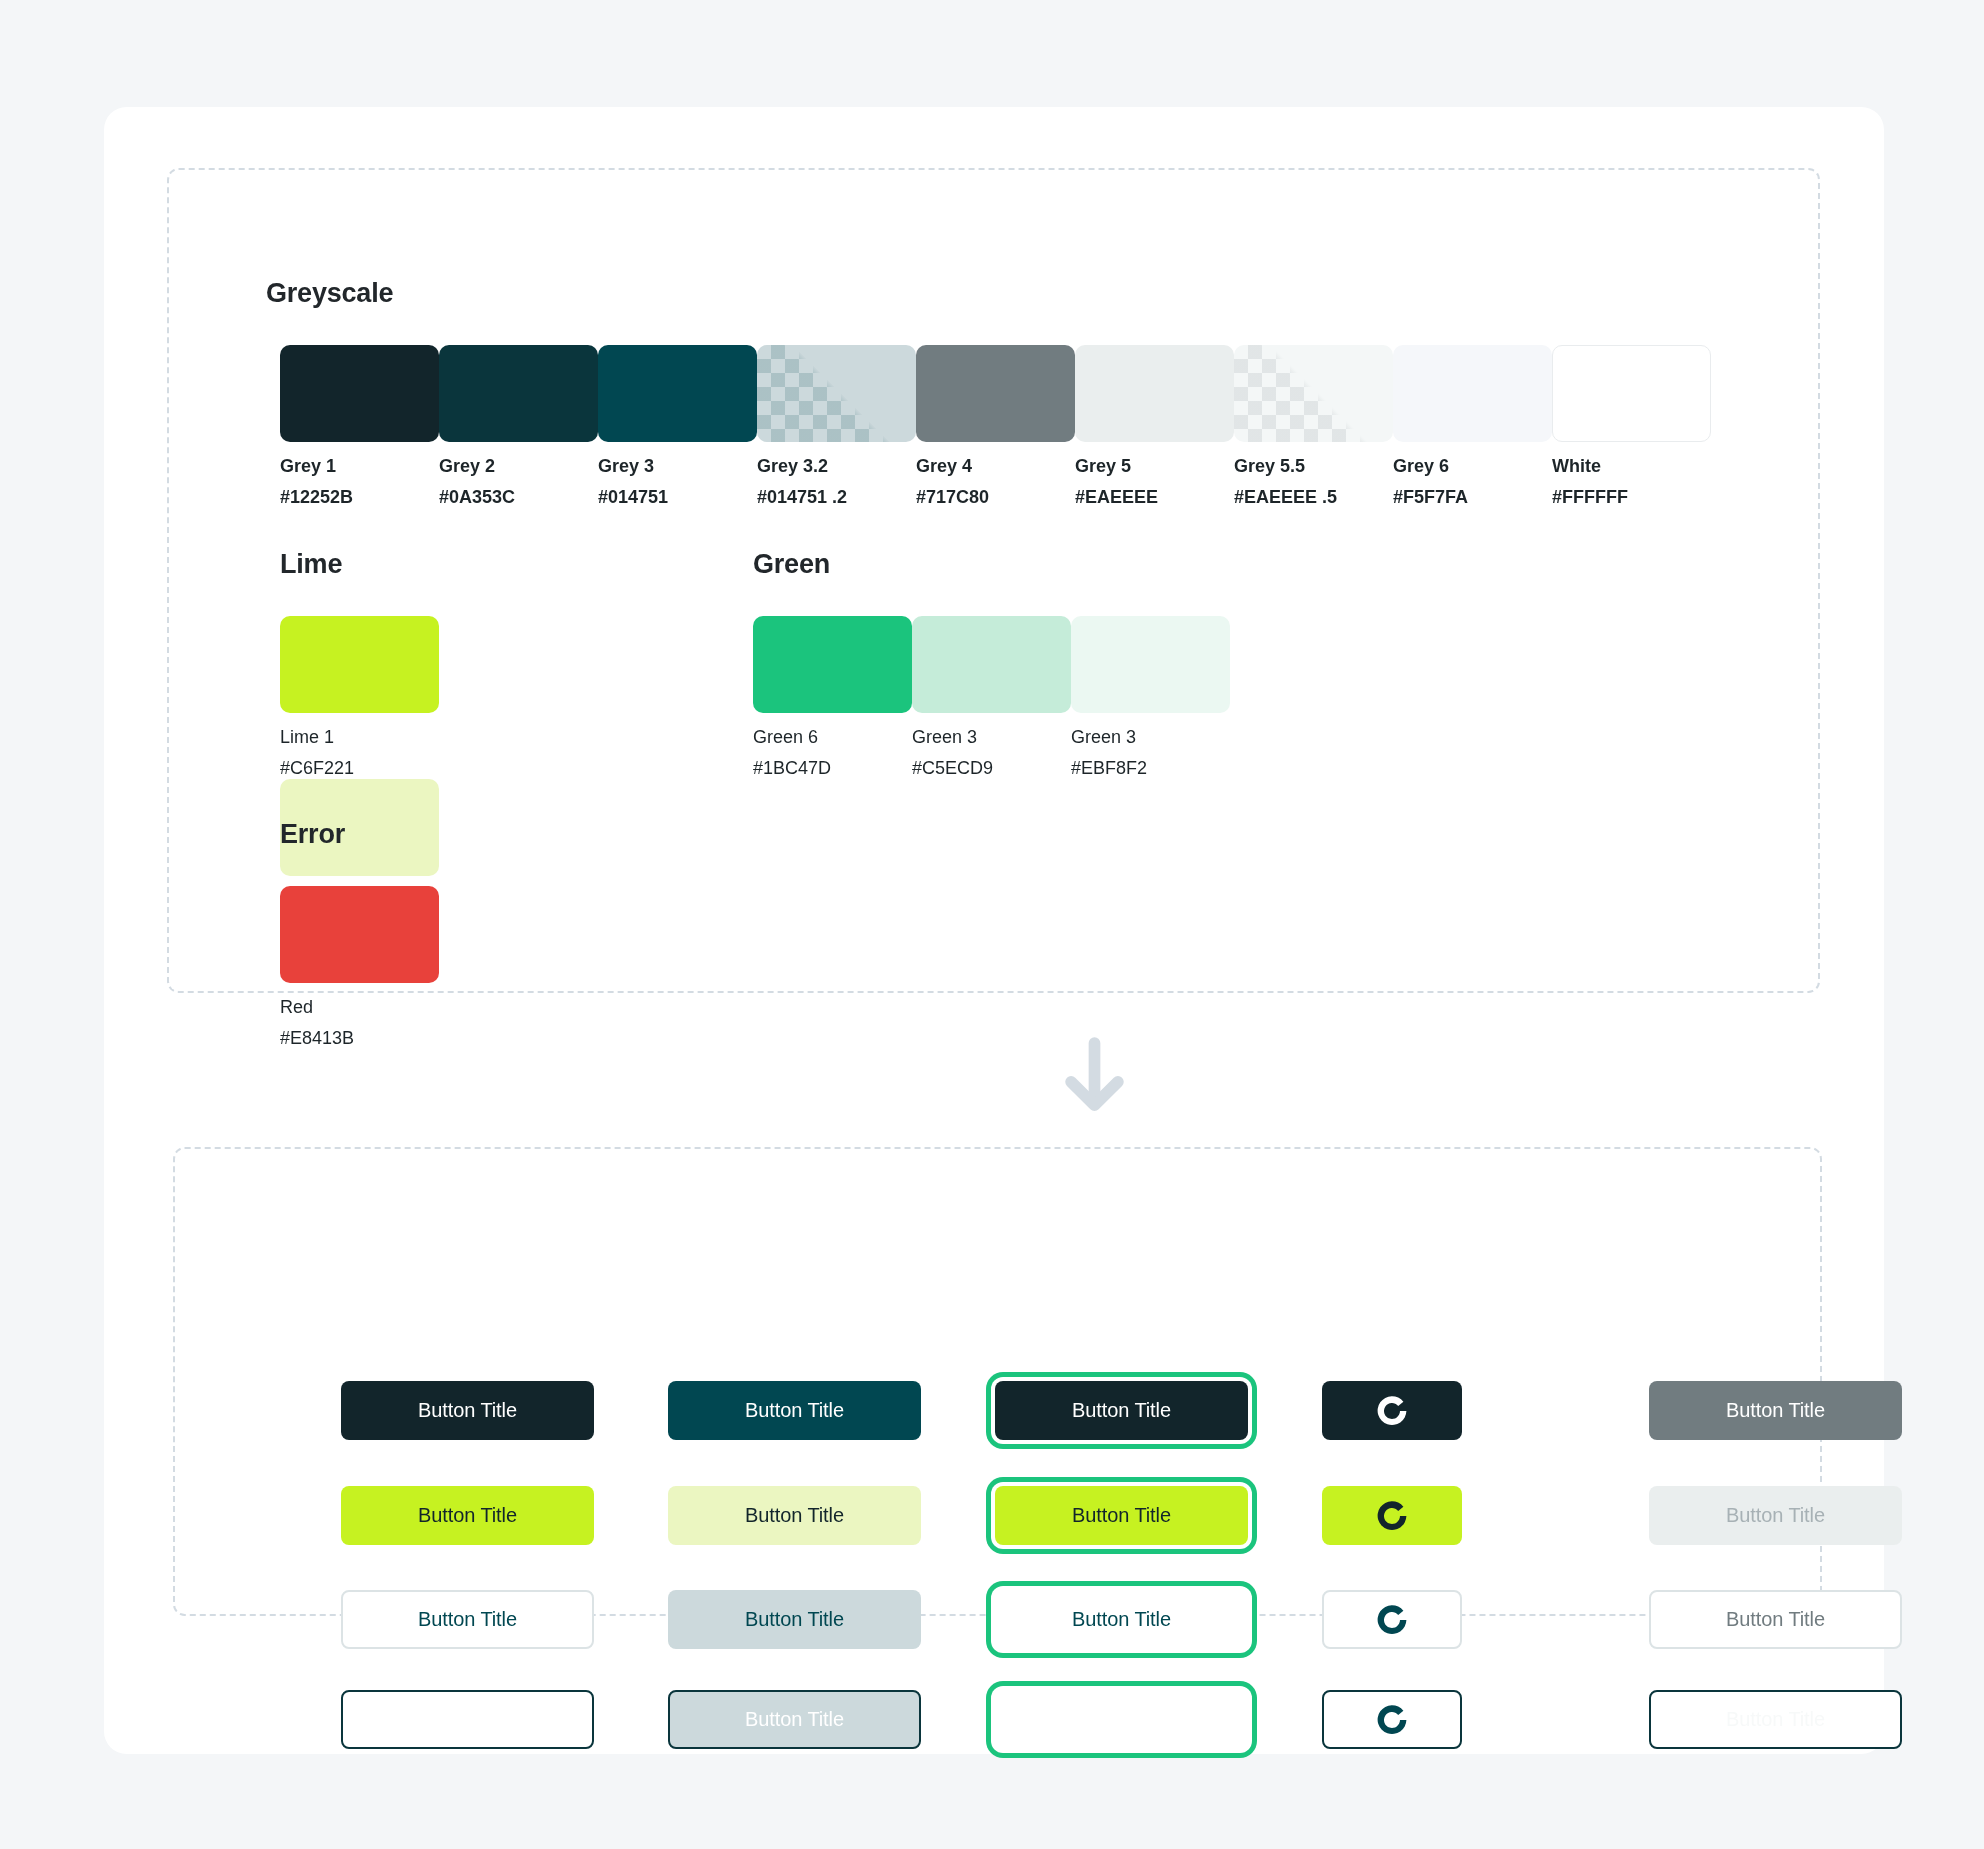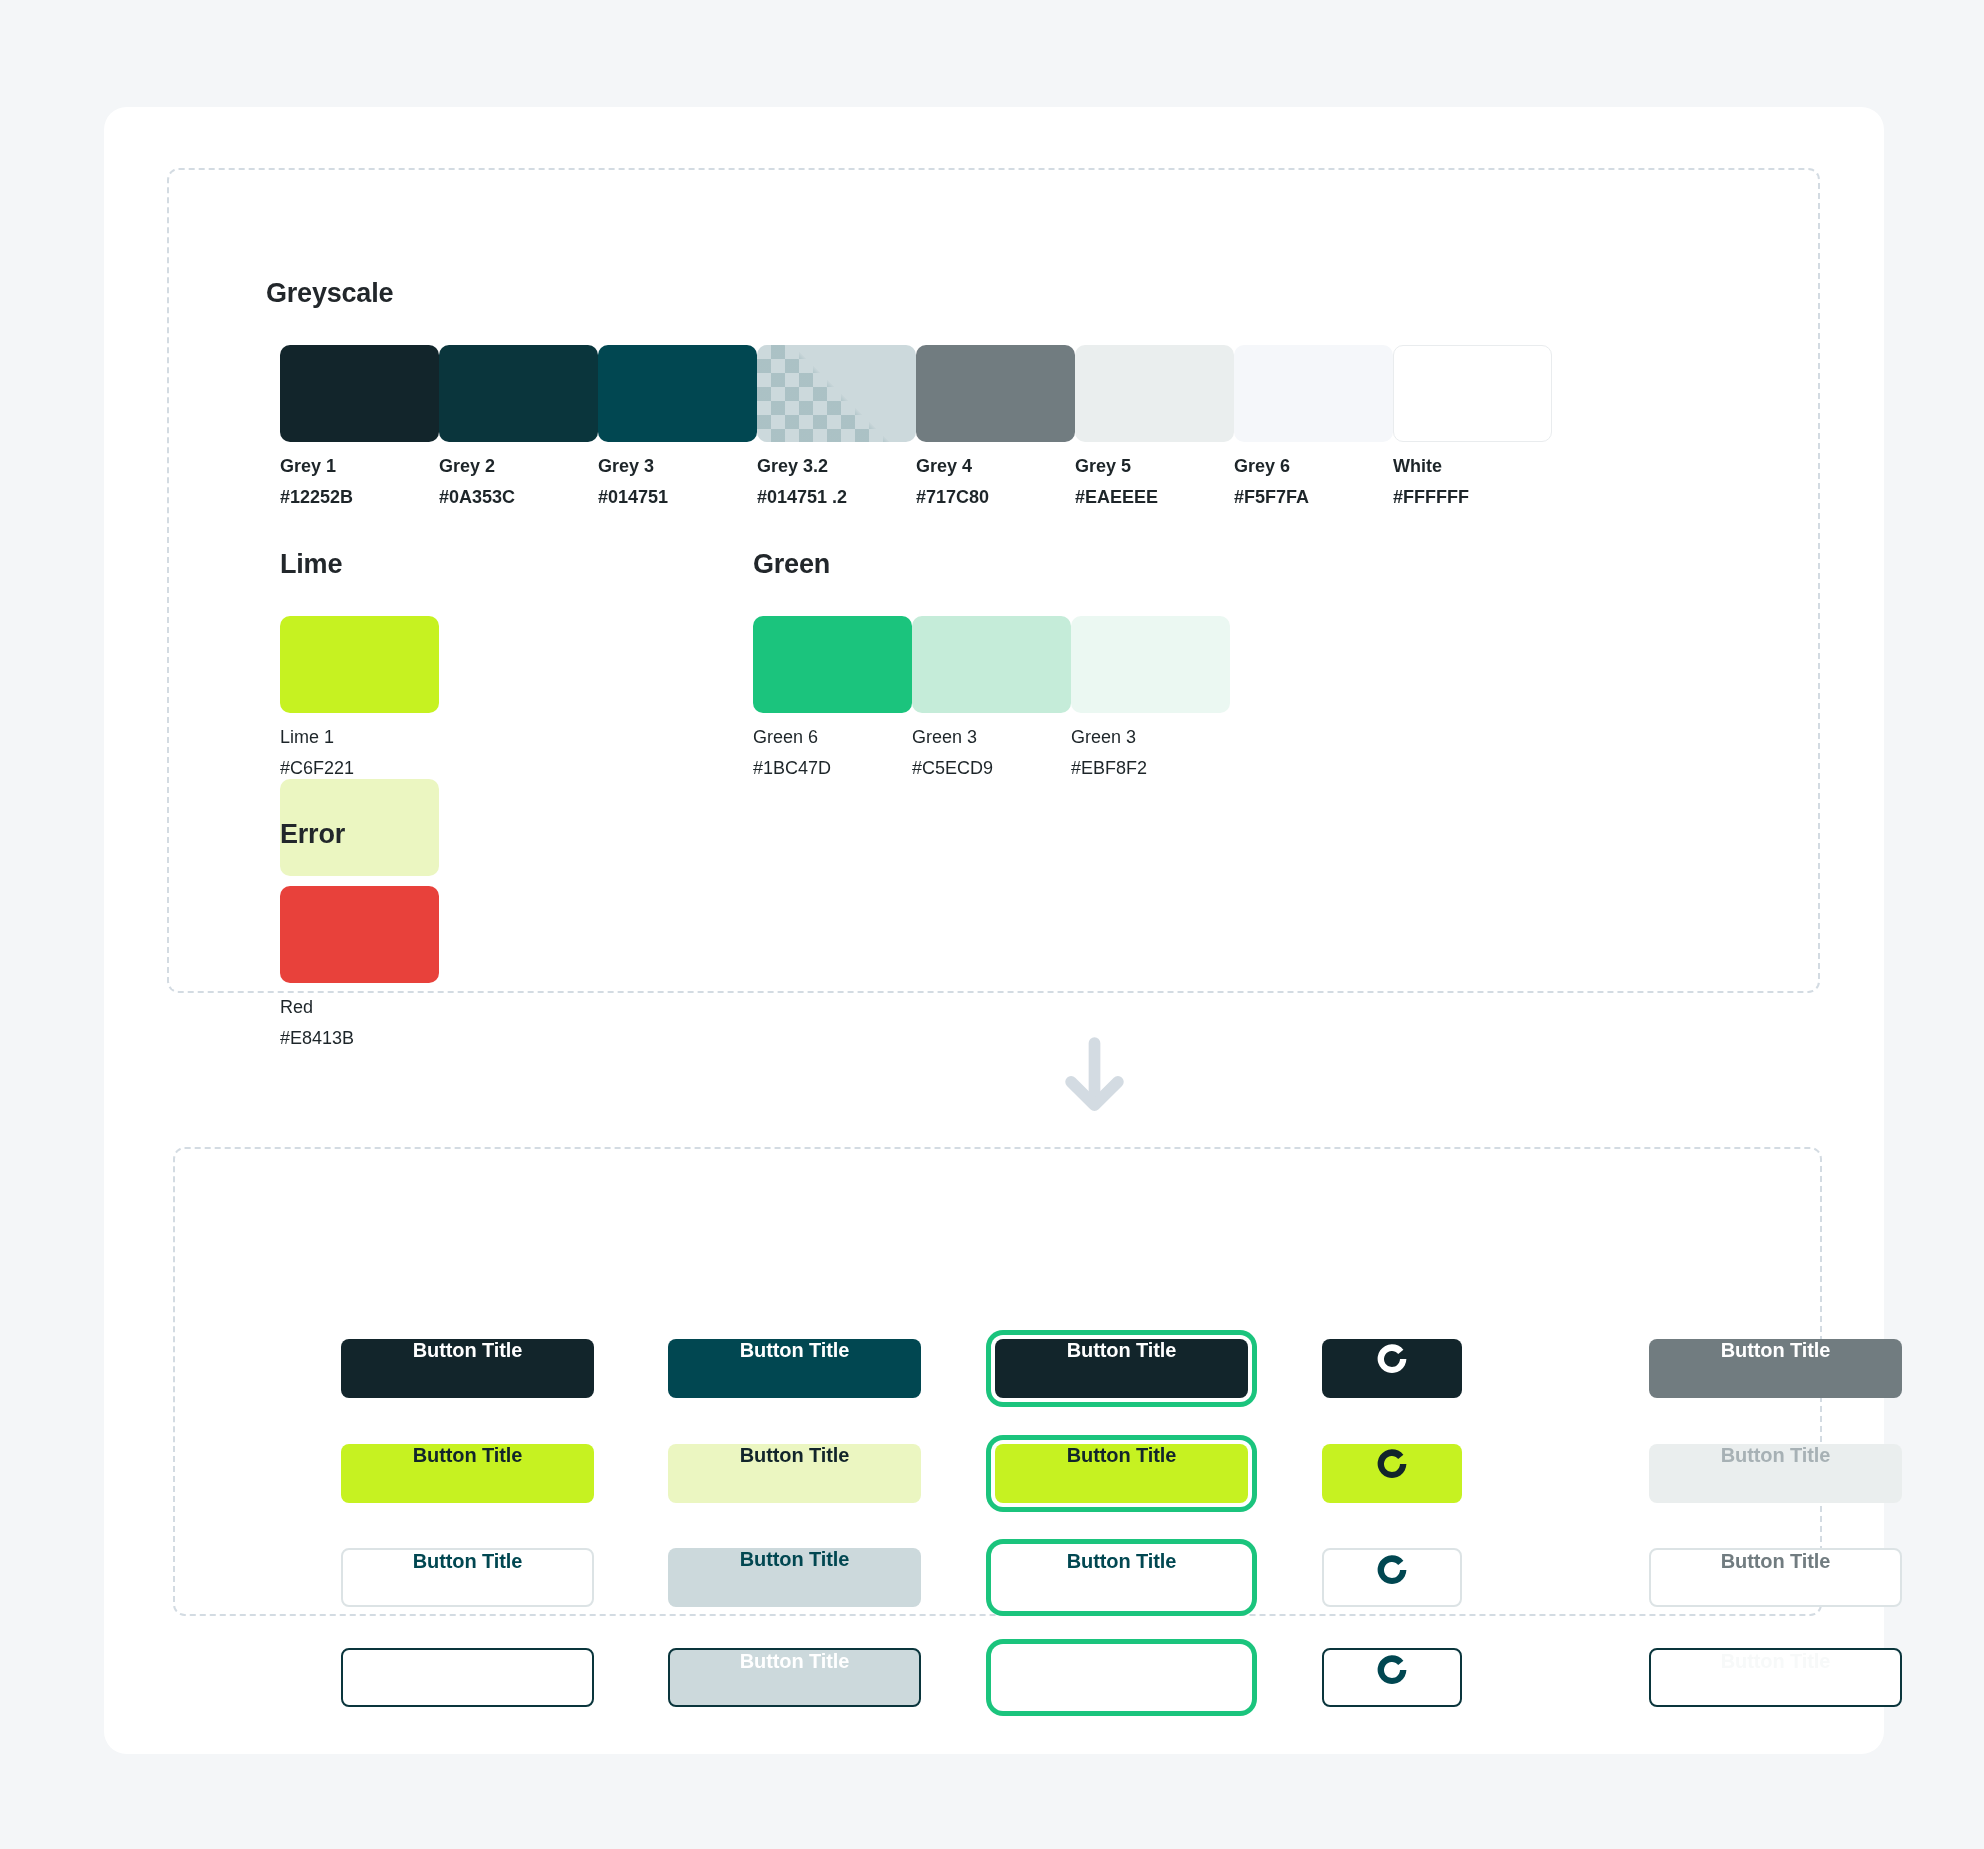--- a/index.html
+++ b/index.html
@@ -112,32 +112,33 @@
 
   .btn-cell {
     flex: 0 0 327px;
     width: 327px;
     display: flex;
     align-items: flex-start;
   }
 
   .btn {
     display: inline-flex;
-    align-items: flex-start;
+    align-items: center;
     justify-content: center;
     border-radius: 8px;
     font-size: 20px;
-    font-weight: 700;
+    font-weight: 400;
     letter-spacing: -0.1px;
     white-space: nowrap;
     border: none;
     font-family: "Liberation Sans", sans-serif;
     height: 59px;
     padding: 0 19px;
     min-width: 0;
+    margin-top: 42px;
   }
   .btn.wide { width: 253px; }
   .btn.icon { width: 140px; padding: 0; }
 
   
   .btn.focus-ring {
     box-shadow: 0 0 0 4px #FFFFFF, 0 0 0 9px #1BC47D;
   }
 
   .btn svg { display: block; }
@@ -178,20 +179,27 @@
       </div>
       <div class="swatch-cell">
         <div class="swatch-box" style="background: rgb(113, 124, 128);"></div>
         <div class="swatch-name">Grey 4</div>
         <div class="swatch-hex">#717C80</div>
       </div>
       <div class="swatch-cell">
         <div class="swatch-box" style="background: rgb(234, 238, 238);"></div>
         <div class="swatch-name">Grey 5</div>
         <div class="swatch-hex">#EAEEEE</div>
+      </div>
+      <div class="swatch-cell">
+        <div class="swatch-box" style="background: rgb(244, 247, 247);">
+          <div class="checker light"></div>
+        </div>
+        <div class="swatch-name">Grey 5.5</div>
+        <div class="swatch-hex">#EAEEEE .5</div>
       </div>
       <div class="swatch-cell">
         <div class="swatch-box" style="background: rgb(245, 247, 250);"></div>
         <div class="swatch-name">Grey 6</div>
         <div class="swatch-hex">#F5F7FA</div>
       </div>
       <div class="swatch-cell">
         <div class="swatch-box bordered" style="background: rgb(255, 255, 255);"></div>
         <div class="swatch-name">White</div>
         <div class="swatch-hex">#FFFFFF</div>

